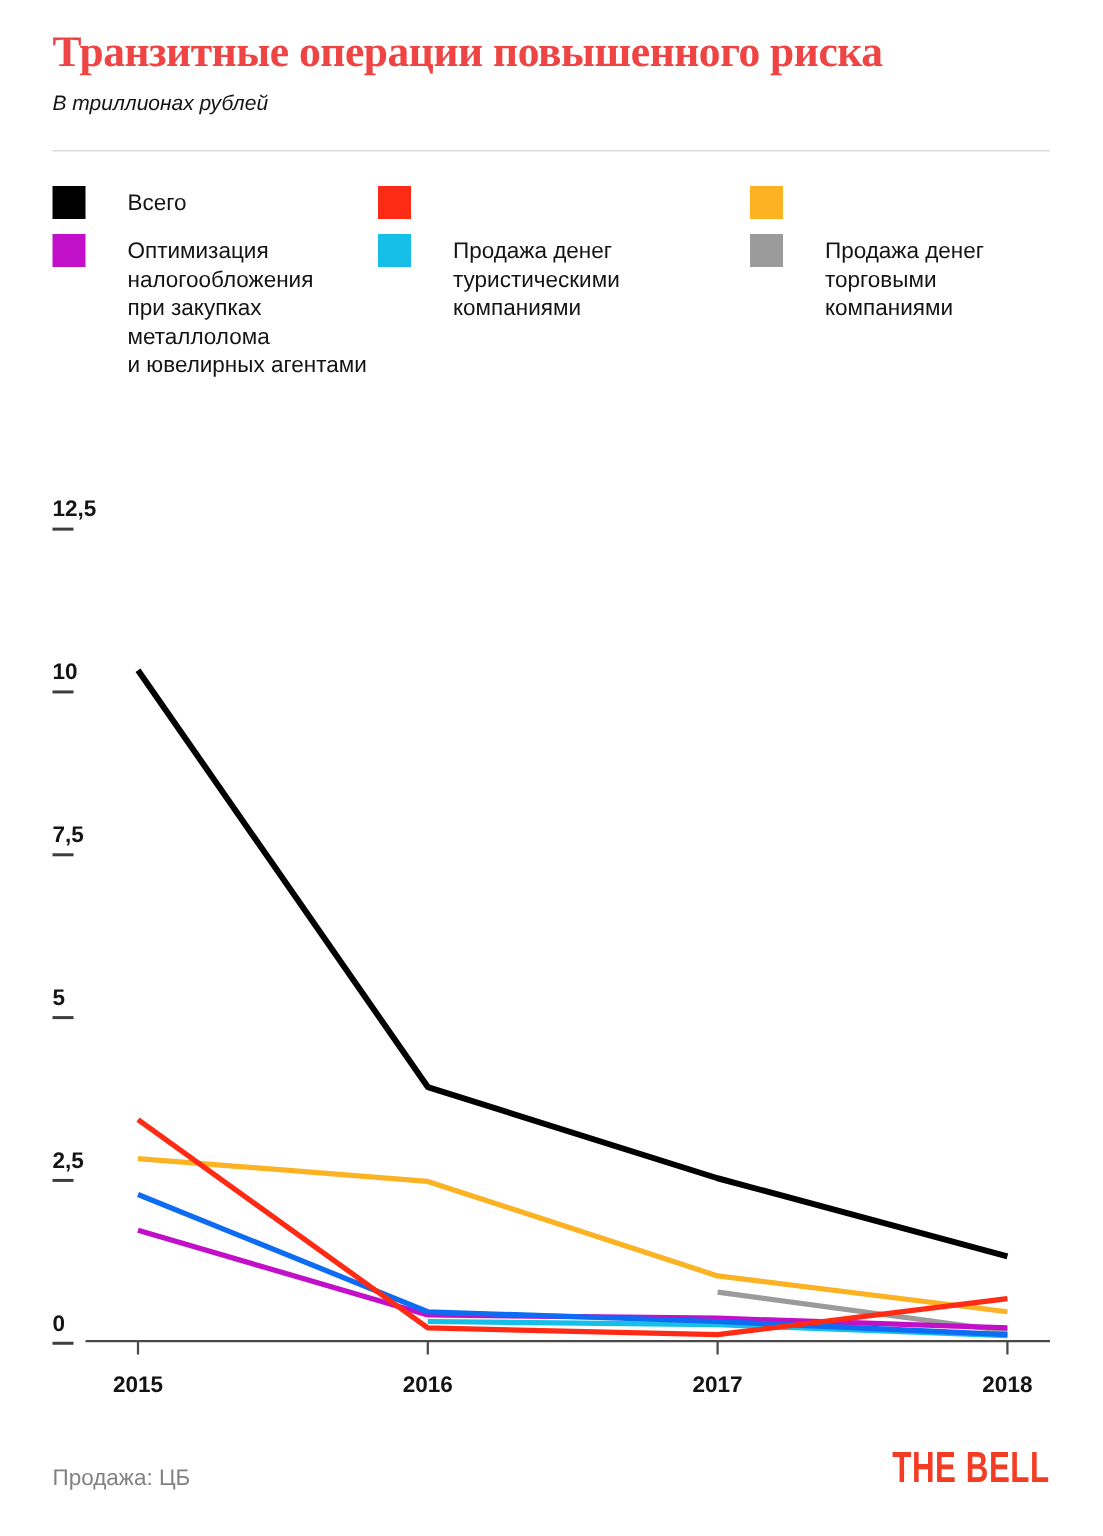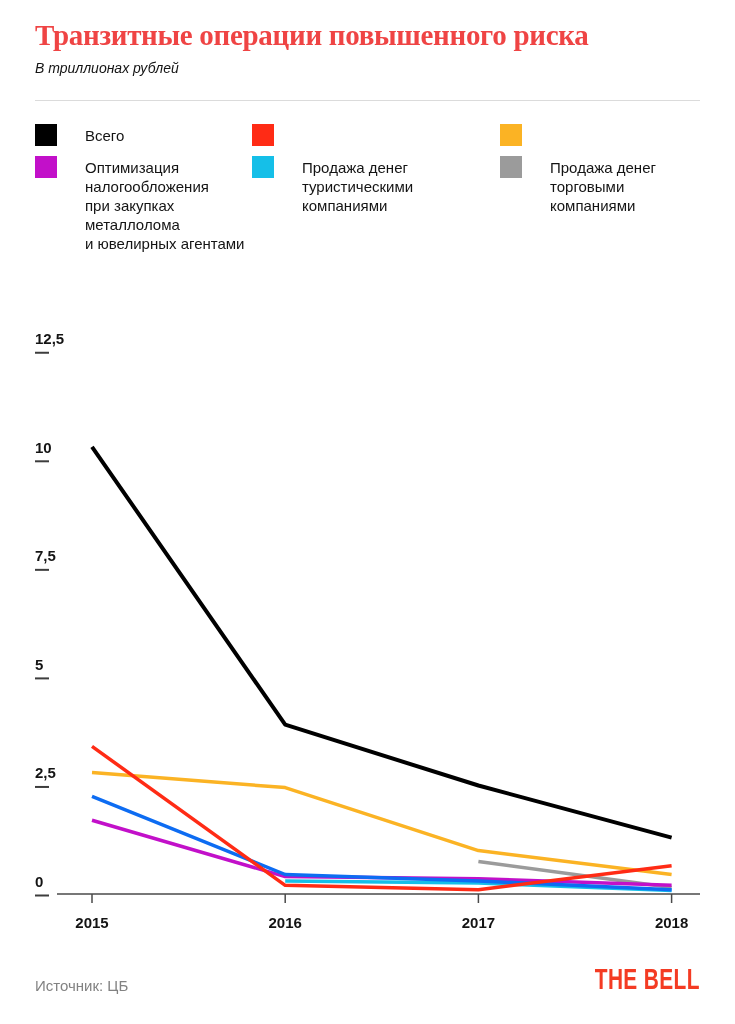--- a/index.html
+++ b/index.html
@@ -112,14 +112,14 @@
     <text x="671.5999999999999" y="928" class="xlab">2018</text>
     <polyline points="478.4,861.4 671.5999999999999,887.5" fill="none" stroke="#9b9b9b" stroke-width="3.5" stroke-linejoin="round" stroke-linecap="butt"></polyline>
     <polyline points="92,772.4 285.2,787.6 478.4,850.6 671.5999999999999,874.5" fill="none" stroke="#fbb324" stroke-width="3.5" stroke-linejoin="round" stroke-linecap="butt"></polyline>
     <polyline points="92,820.2 285.2,876.6 478.4,878.8 671.5999999999999,885.3" fill="none" stroke="#c210c9" stroke-width="3.5" stroke-linejoin="round" stroke-linecap="butt"></polyline>
     <polyline points="285.2,881.0 478.4,883.1 671.5999999999999,890.5" fill="none" stroke="#15bfe8" stroke-width="3.5" stroke-linejoin="round" stroke-linecap="butt"></polyline>
     <polyline points="92,796.3 285.2,874.5 478.4,881.0 671.5999999999999,889.7" fill="none" stroke="#0d6cf2" stroke-width="3.5" stroke-linejoin="round" stroke-linecap="butt"></polyline>
     <polyline points="92,746.4 285.2,885.3 478.4,889.7 671.5999999999999,865.8" fill="none" stroke="#ff2b15" stroke-width="3.5" stroke-linejoin="round" stroke-linecap="butt"></polyline>
     <polyline points="92,446.8 285.2,724.7 478.4,785.5 671.5999999999999,837.6" fill="none" stroke="#000000" stroke-width="4" stroke-linejoin="round" stroke-linecap="butt"></polyline>
   </svg>
 
-<div class="source">Источник: ЦБ</div>
+<div class="source">Продажа: ЦБ</div>
 <div class="logo">THE BELL</div>
 
 </body></html>

